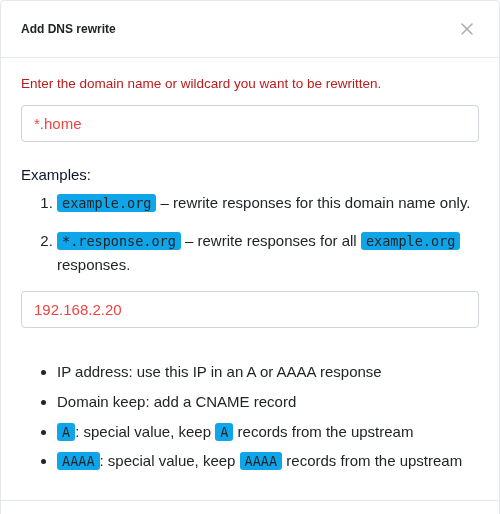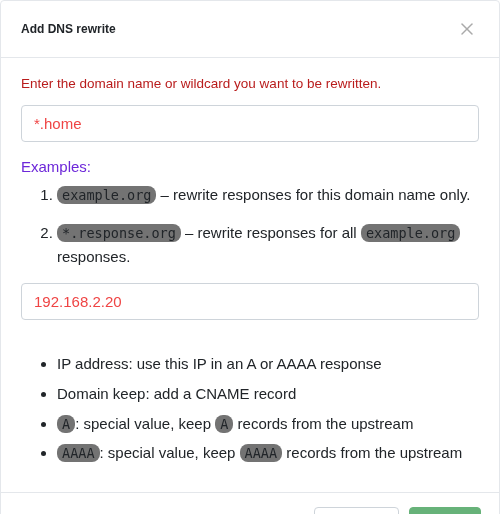--- a/index.html
+++ b/index.html
@@ -47,39 +47,39 @@
     .text-input {
       width: 100%;
       padding: 9px 12px;
       border: 1px solid #ced4da;
       border-radius: 4px;
       font-size: 15px;
       font-family: inherit;
       color: #ef4444;
     }
     .examples-label {
-      margin-top: 16px;
+      margin-top: 24px;
       font-size: 15px;
-      color: #6d28d9;
+      color: #0f172a;
     }
     ol.examples {
       margin: 8px 0 0 0;
       padding-left: 36px;
       font-size: 15px;
       color: #212529;
     }
     ol.examples li {
       margin-bottom: 14px;
       line-height: 1.6;
     }
     code.mono {
       font-family: SFMono-Regular, Menlo, Monaco, Consolas, monospace;
-      background: #737373;
+      background: #0ea5e9;
       padding: 1px 5px;
-      border-radius: 8px;
+      border-radius: 3px;
       font-size: 13.5px;
       color: #212529;
     }
     .ip-input-wrap { margin-top: 6px; margin-bottom: 33px; }
     ul.notes {
       margin: 0;
       padding-left: 36px;
       font-size: 15px;
       color: #212529;
     }

